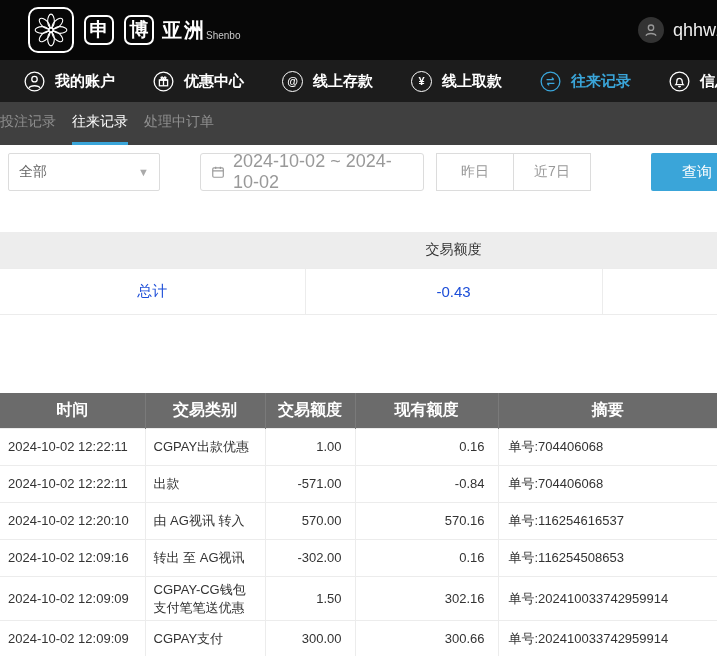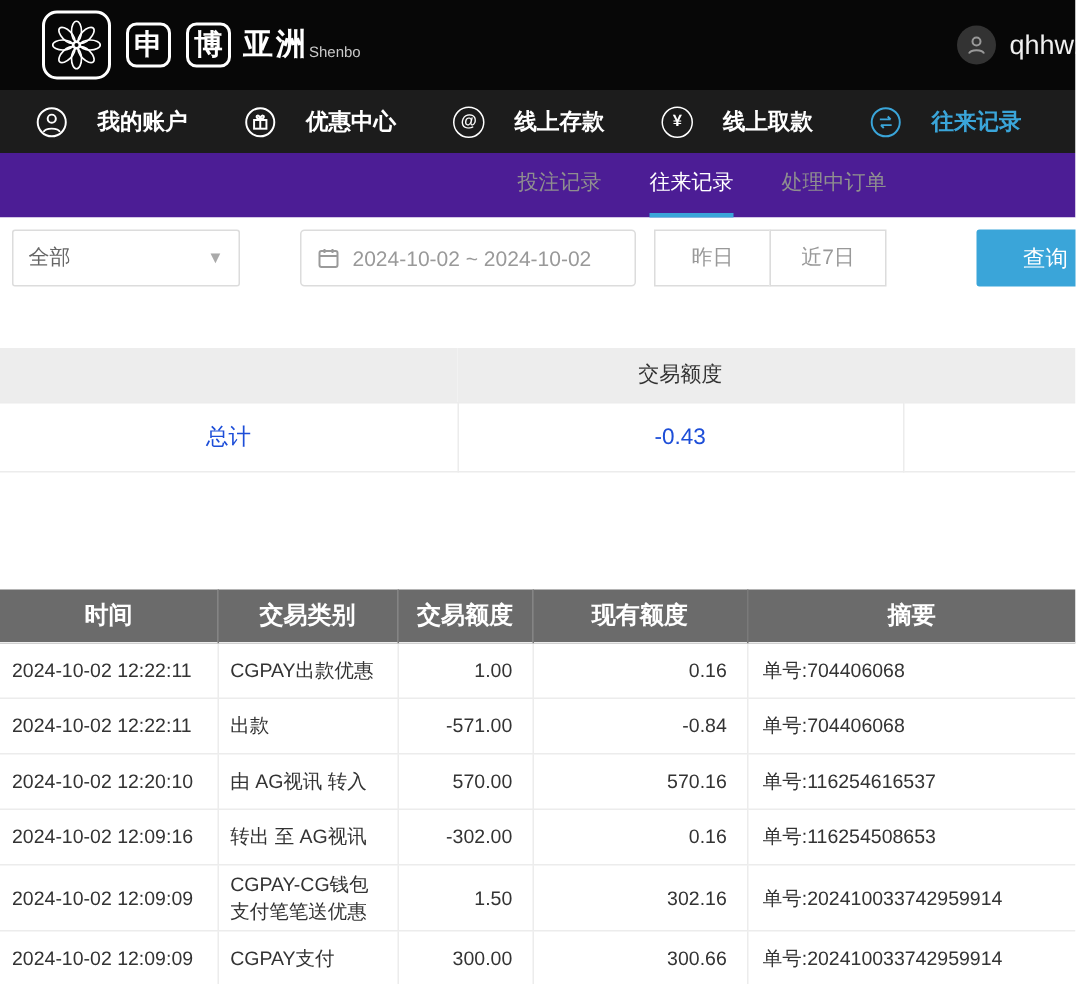--- a/index.html
+++ b/index.html
@@ -19,43 +19,43 @@
   .brand-sub { color:#c9c9c9; font-size:10px; }
   .user { position:absolute; left:638px; top:0; height:60px; display:flex;
     align-items:center; gap:9px; white-space:nowrap; cursor:pointer; }
   .avatar { width:26px; height:26px; border-radius:50%; background:#333;
     display:flex; align-items:center; justify-content:center; flex:none; }
   .user-name { color:#efefef; font-size:18px; }
 
   
   .navbar { height:42px; background:#1c1c1c; display:flex; align-items:center;
     gap:38px; padding-left:24px; overflow:hidden; white-space:nowrap; }
-  .nav-item { display:flex; align-items:center; gap:20px; color:#fff;
+  .nav-item { display:flex; align-items:center; gap:10px; color:#fff;
     font-size:15px; font-weight:bold; cursor:pointer; flex:none; }
   .nav-item.active { color:#3aa5d9; }
   .nicon { width:21px; height:21px; border:1.5px solid currentColor; border-radius:50%;
     display:flex; align-items:center; justify-content:center; font-size:11px;
     font-weight:bold; flex:none; }
   .nsvg { display:block; flex:none; }
 
   
-  .subnav { height:43px; background:#4c1d95; display:flex; gap:32px; padding-left:345px; }
+  .subnav { height:43px; background:#404040; display:flex; gap:16px; }
   .tab { display:flex; align-items:center; height:43px; color:#8f8f8f; font-size:14px;
     border-bottom:3px solid transparent; cursor:pointer; flex:none; }
   .tab.active { color:#fff; border-bottom-color:#3aa5d9; }
 
   
   .filterbar { background:#fff; height:54px; display:flex; align-items:center; padding:0 0 0 8px; }
   .type-select { width:152px; height:38px; border:1px solid #dcdcdc; border-radius:2px;
     display:flex; align-items:center; justify-content:space-between; padding:0 10px;
     color:#666; font-size:14px; cursor:pointer; margin-right:40px; }
   .chev { color:#aaa; font-size:11px; }
   .date-input { width:224px; height:38px; border:1px solid #dcdcdc; border-radius:3px;
     display:flex; align-items:center; gap:8px; padding:12px 10px; color:#999;
-    font-size:14px; cursor:pointer; margin-right:13px; }
+    font-size:18px; cursor:pointer; margin-right:13px; }
   .btn-group { display:flex; }
   .qbtn { width:78px; height:38px; border:1px solid #dcdcdc; background:#fff; color:#999;
     font-size:14px; display:flex; align-items:center; justify-content:center;
     margin-left:-1px; cursor:pointer; }
   .qbtn.active { border-color:#3aa5d9; color:#3aa5d9; position:relative; z-index:1; }
   .search-btn { margin-left:auto; margin-right:-26px; width:92px; height:38px;
     background:#3aa5d9; color:#fff; font-size:15px; display:flex; align-items:center;
     justify-content:center; border-radius:2px; cursor:pointer; flex:none; }
 
   

